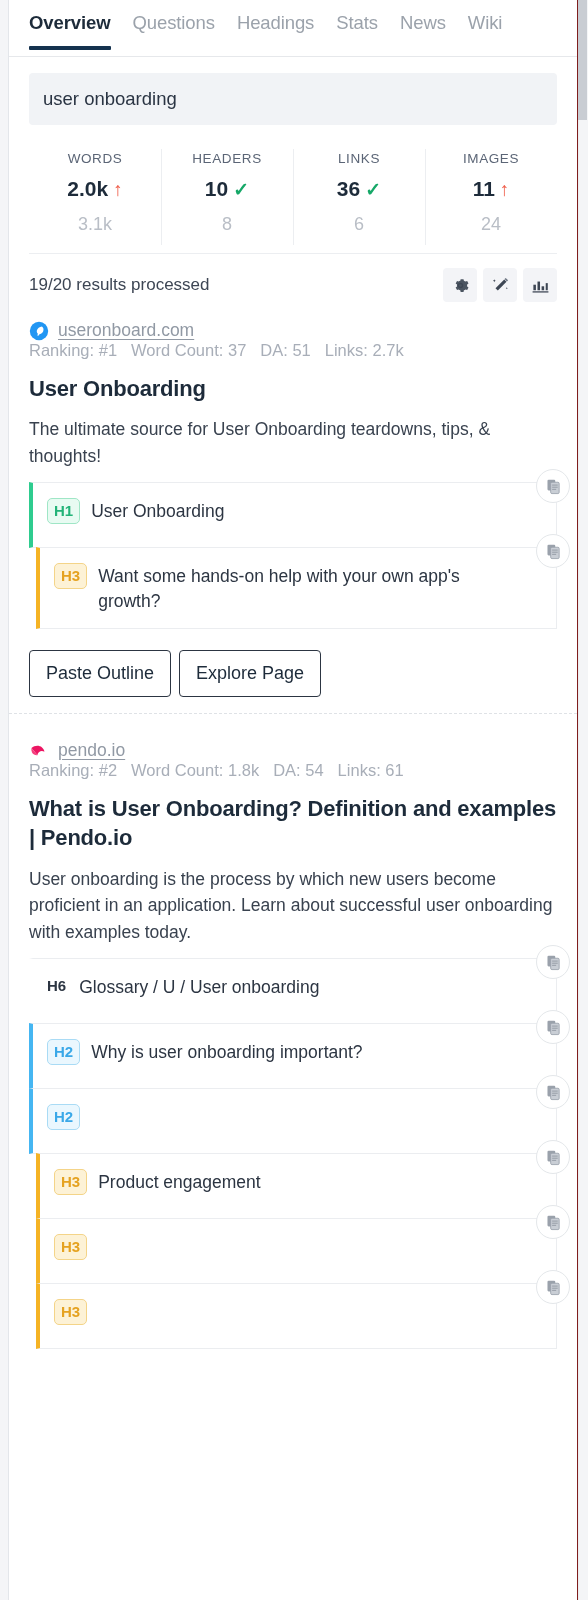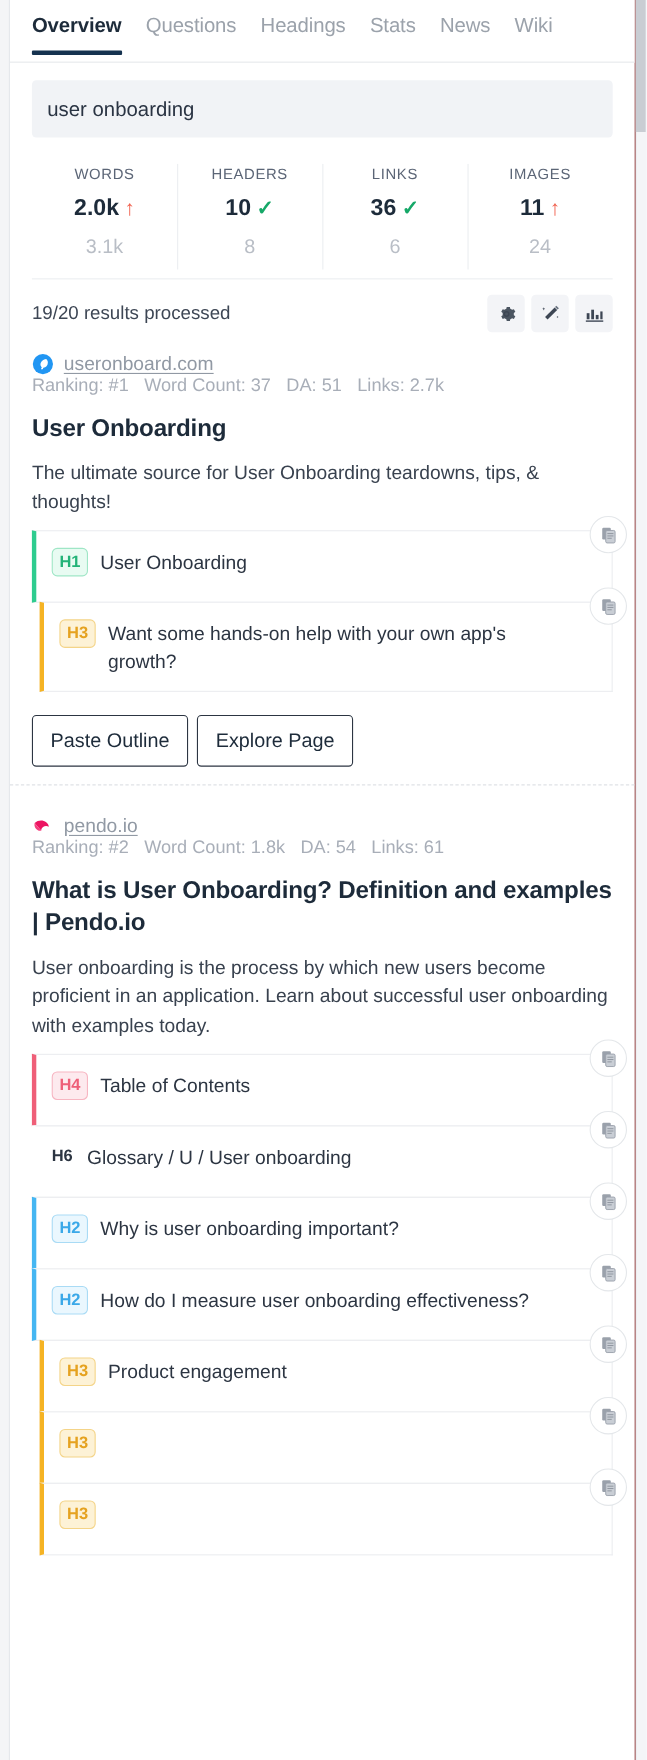--- a/index.html
+++ b/index.html
@@ -361,31 +361,20 @@
           </div>
           <div class="meta">
             <span>Ranking: #2</span>
             <span>Word Count: 1.8k</span>
             <span>DA: 54</span>
             <span>Links: 61</span>
           </div>
           <div class="restitle">What is User Onboarding? Definition and examples | Pendo.io</div>
           <div class="resdesc">User onboarding is the process by which new users become proficient in an application. Learn about successful user onboarding with examples today.</div>
           <div class="headings">
-            <div class="hrow lvl4 c-h4">
-              <span class="htag t-h4">H4</span>
-              <span class="htext">Table of Contents</span>
-              <span class="copybtn">
-                <svg width="17" height="17" viewBox="0 0 24 24" aria-hidden="true">
-                  <rect x="3.5" y="2.5" width="11" height="15" rx="1.6" fill="#9aa1ab"></rect>
-                  <rect x="8" y="6" width="12" height="16" rx="1.8" fill="#c9ced5" stroke="#9aa1ab" stroke-width="1.2"></rect>
-                  <path d="M10.6 10h6.8M10.6 13h6.8M10.6 16h4.6" stroke="#8d949e" stroke-width="1.2" stroke-linecap="round"></path>
-                </svg>
-              </span>
-            </div>
             <div class="hrow lvl6 plain">
               <span class="htag bare">H6</span>
               <span class="htext">Glossary / U / User onboarding</span>
               <span class="copybtn">
                 <svg width="17" height="17" viewBox="0 0 24 24" aria-hidden="true">
                   <rect x="3.5" y="2.5" width="11" height="15" rx="1.6" fill="#9aa1ab"></rect>
                   <rect x="8" y="6" width="12" height="16" rx="1.8" fill="#c9ced5" stroke="#9aa1ab" stroke-width="1.2"></rect>
                   <path d="M10.6 10h6.8M10.6 13h6.8M10.6 16h4.6" stroke="#8d949e" stroke-width="1.2" stroke-linecap="round"></path>
                 </svg>
               </span>
@@ -396,21 +385,20 @@
               <span class="copybtn">
                 <svg width="17" height="17" viewBox="0 0 24 24" aria-hidden="true">
                   <rect x="3.5" y="2.5" width="11" height="15" rx="1.6" fill="#9aa1ab"></rect>
                   <rect x="8" y="6" width="12" height="16" rx="1.8" fill="#c9ced5" stroke="#9aa1ab" stroke-width="1.2"></rect>
                   <path d="M10.6 10h6.8M10.6 13h6.8M10.6 16h4.6" stroke="#8d949e" stroke-width="1.2" stroke-linecap="round"></path>
                 </svg>
               </span>
             </div>
             <div class="hrow lvl2 c-h2">
               <span class="htag t-h2">H2</span>
-              <span class="htext">How do I measure user onboarding effectiveness?</span>
               <span class="copybtn">
                 <svg width="17" height="17" viewBox="0 0 24 24" aria-hidden="true">
                   <rect x="3.5" y="2.5" width="11" height="15" rx="1.6" fill="#9aa1ab"></rect>
                   <rect x="8" y="6" width="12" height="16" rx="1.8" fill="#c9ced5" stroke="#9aa1ab" stroke-width="1.2"></rect>
                   <path d="M10.6 10h6.8M10.6 13h6.8M10.6 16h4.6" stroke="#8d949e" stroke-width="1.2" stroke-linecap="round"></path>
                 </svg>
               </span>
             </div>
             <div class="hrow lvl3 c-h3">
               <span class="htag t-h3">H3</span>

